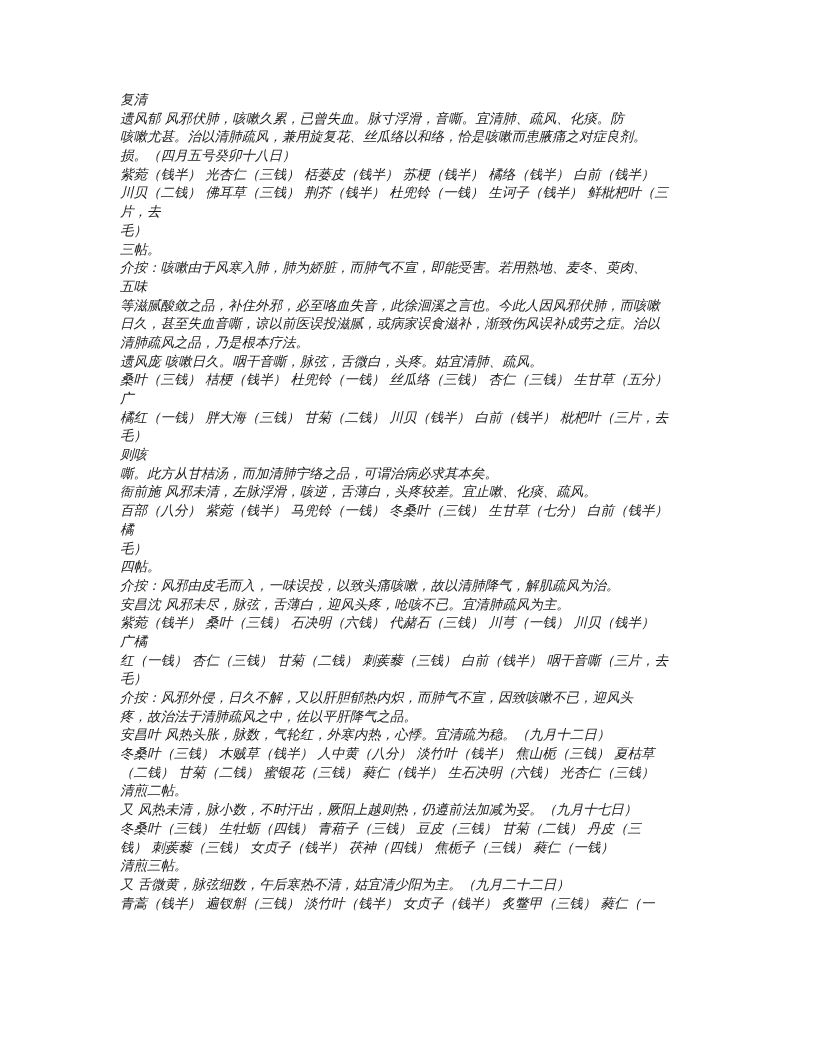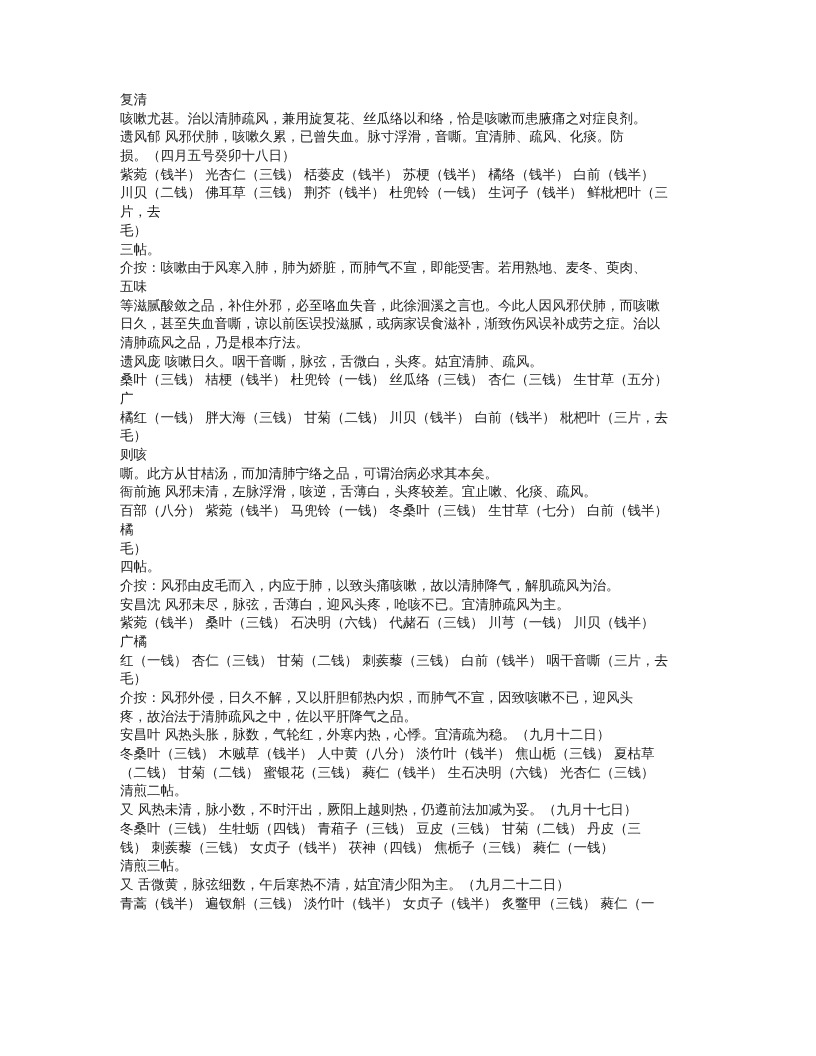--- a/index.html
+++ b/index.html
@@ -15,35 +15,36 @@
     }
     .page {
       position: absolute;
       left: 120px;
       top: 90px;
       width: 590px;
       font-family: "DejaVu Sans", "Liberation Sans", sans-serif;
       font-size: 13.5px;
       line-height: 18.7px;
       color: #1a1a1a;
+      font-style: italic;
     }
     .line {
       display: block;
       white-space: pre;
       height: 18.7px;
       overflow: visible;
     }
   </style>
 </head>
 <body>
 
 <div class="page">
   <span class="line">复清</span>
+  <span class="line">遗风郁 风邪伏肺，咳嗽久累，已曾失血。脉寸浮滑，音嘶。宜清肺、疏风、化痰。防</span>
   <span class="line">咳嗽尤甚。治以清肺疏风，兼用旋复花、丝瓜络以和络，恰是咳嗽而患腋痛之对症良剂。</span>
-  <span class="line">遗风郁 风邪伏肺，咳嗽久累，已曾失血。脉寸浮滑，音嘶。宜清肺、疏风、化痰。防</span>
   <span class="line">损。（四月五号癸卯十八日）</span>
   <span class="line">紫菀（钱半） 光杏仁（三钱） 栝蒌皮（钱半） 苏梗（钱半） 橘络（钱半） 白前（钱半）</span>
   <span class="line">川贝（二钱） 佛耳草（三钱） 荆芥（钱半） 杜兜铃（一钱） 生诃子（钱半） 鲜枇杷叶（三</span>
   <span class="line">片，去</span>
   <span class="line">毛）</span>
   <span class="line">三帖。</span>
   <span class="line">介按：咳嗽由于风寒入肺，肺为娇脏，而肺气不宣，即能受害。若用熟地、麦冬、萸肉、</span>
   <span class="line">五味</span>
   <span class="line">等滋腻酸敛之品，补住外邪，必至咯血失音，此徐洄溪之言也。今此人因风邪伏肺，而咳嗽</span>
   <span class="line">日久，甚至失血音嘶，谅以前医误投滋腻，或病家误食滋补，渐致伤风误补成劳之症。治以</span>
@@ -53,21 +54,21 @@
   <span class="line">广</span>
   <span class="line">橘红（一钱） 胖大海（三钱） 甘菊（二钱） 川贝（钱半） 白前（钱半） 枇杷叶（三片，去</span>
   <span class="line">毛）</span>
   <span class="line">则咳</span>
   <span class="line">嘶。此方从甘桔汤，而加清肺宁络之品，可谓治病必求其本矣。</span>
   <span class="line">衙前施 风邪未清，左脉浮滑，咳逆，舌薄白，头疼较差。宜止嗽、化痰、疏风。</span>
   <span class="line">百部（八分） 紫菀（钱半） 马兜铃（一钱） 冬桑叶（三钱） 生甘草（七分） 白前（钱半）</span>
   <span class="line">橘</span>
   <span class="line">毛）</span>
   <span class="line">四帖。</span>
-  <span class="line">介按：风邪由皮毛而入，内应于肺，以致头痛咳嗽，故以清肺降气，解肌疏风为治。</span>
+  <span class="line">介按：风邪由皮毛而入，一味误投，以致头痛咳嗽，故以清肺降气，解肌疏风为治。</span>
   <span class="line">安昌沈 风邪未尽，脉弦，舌薄白，迎风头疼，呛咳不已。宜清肺疏风为主。</span>
   <span class="line">紫菀（钱半） 桑叶（三钱） 石决明（六钱） 代赭石（三钱） 川芎（一钱） 川贝（钱半）</span>
   <span class="line">广橘</span>
   <span class="line">红（一钱） 杏仁（三钱） 甘菊（二钱） 刺蒺藜（三钱） 白前（钱半） 咽干音嘶（三片，去</span>
   <span class="line">毛）</span>
   <span class="line">介按：风邪外侵，日久不解，又以肝胆郁热内炽，而肺气不宣，因致咳嗽不已，迎风头</span>
   <span class="line">疼，故治法于清肺疏风之中，佐以平肝降气之品。</span>
   <span class="line">安昌叶 风热头胀，脉数，气轮红，外寒内热，心悸。宜清疏为稳。（九月十二日）</span>
   <span class="line">冬桑叶（三钱） 木贼草（钱半） 人中黄（八分） 淡竹叶（钱半） 焦山栀（三钱） 夏枯草</span>
   <span class="line">（二钱） 甘菊（二钱） 蜜银花（三钱） 蕤仁（钱半） 生石决明（六钱） 光杏仁（三钱）</span>

